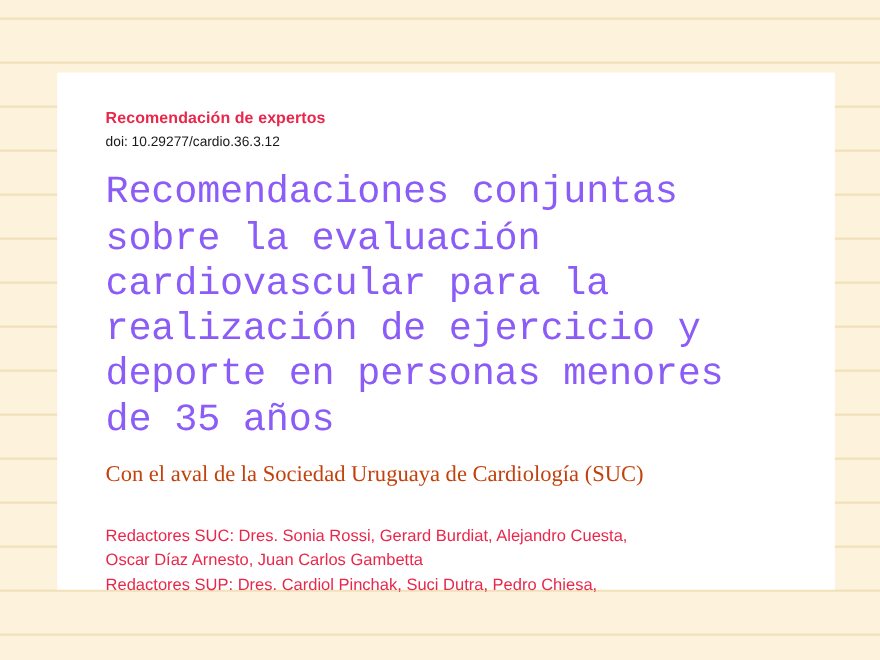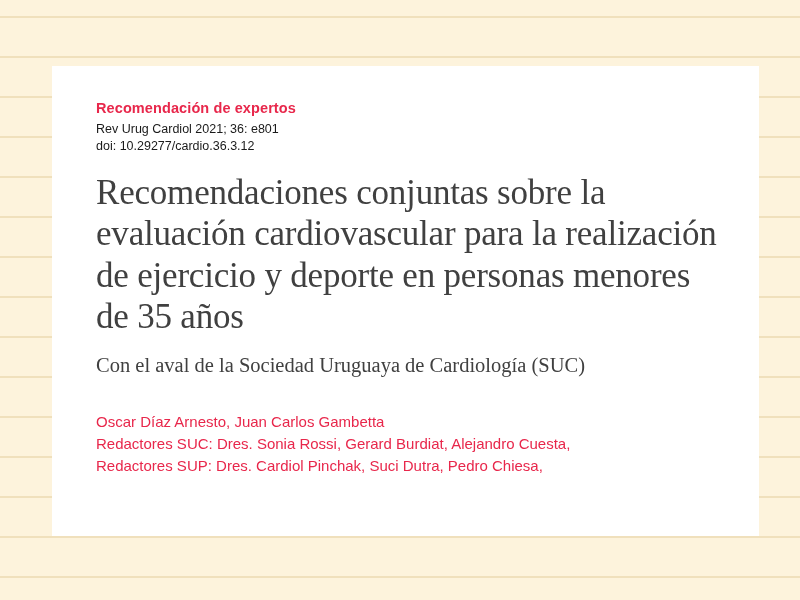--- a/index.html
+++ b/index.html
@@ -52,33 +52,33 @@
     line-height: 1.2;
   }
   .meta {
     color: #1a1a1a;
     font-family: "Liberation Sans", sans-serif;
     font-size: 12.5px;
     line-height: 1.35;
     margin: 0;
   }
   .title {
-    font-family: Liberation Serif, serif;
+    font-family: Liberation Mono, monospace;
     font-size: 35px;
     line-height: 1.18;
-    color: #404040;
+    color: #8b5cf6;
     margin: 17px 0 0 0;
     font-weight: normal;
     letter-spacing: -0.2px;
   }
   .subtitle {
     font-family: "Liberation Serif", serif;
     font-size: 20.5px;
     line-height: 1.45;
-    color: #404040;
+    color: #c2410c;
     margin: 14px 0 0 0;
     font-weight: normal;
   }
   .authors {
     color: #e8274b;
     font-family: "Liberation Sans", sans-serif;
     font-size: 15px;
     line-height: 1.47;
     margin: 30px 0 0 0;
   }
@@ -105,30 +105,29 @@
   <div class="rule" style="top:456px"></div>
   <div class="rule" style="top:496px"></div>
   <div class="rule" style="top:536px"></div>
   <div class="rule" style="top:576px"></div>
 
   <div class="paper">
     <div class="inner">
 
       <p class="kicker">Recomendación de expertos</p>
 
-      <p class="meta">Rev Urug Cardiol 2021; 36: e801</p>
 
       <p class="meta">doi: 10.29277/cardio.36.3.12</p>
 
       <h1 class="title">Recomendaciones conjuntas sobre la evaluación cardiovascular para la realización de ejercicio y deporte en personas menores de 35 años</h1>
 
       <p class="subtitle">Con el aval de la Sociedad Uruguaya de Cardiología (SUC)</p>
 
 
       <div class="authors">
+        <div class="block">Redactores SUC: Dres. Sonia Rossi, Gerard Burdiat, Alejandro Cuesta,</div>
         <div class="block">Oscar Díaz Arnesto, Juan Carlos Gambetta</div>
-        <div class="block">Redactores SUC: Dres. Sonia Rossi, Gerard Burdiat, Alejandro Cuesta,</div>
         <div class="block">Redactores SUP: Dres. Cardiol Pinchak, Suci Dutra, Pedro Chiesa,</div>
       </div>
 
     </div>
   </div>
 </div>
 
 </body></html>

